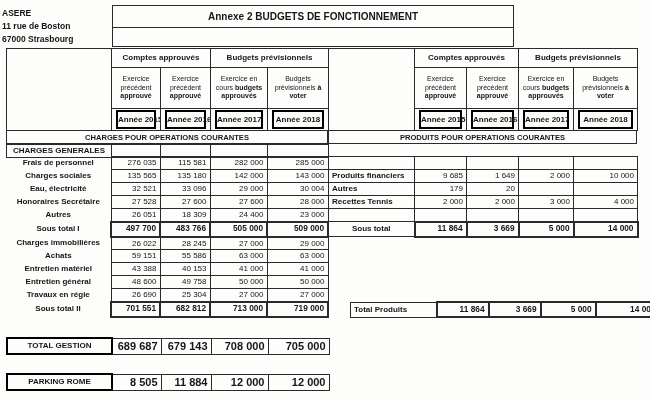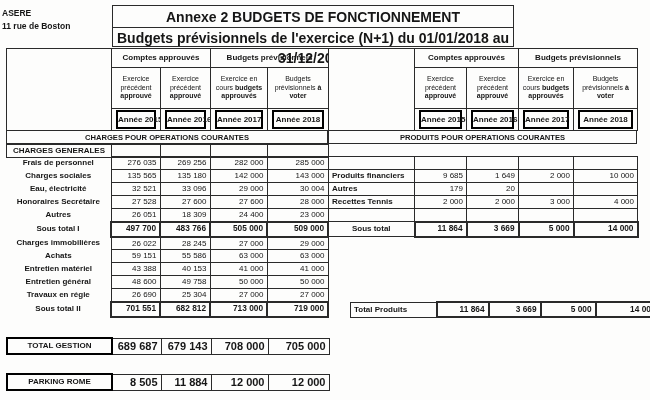--- a/index.html
+++ b/index.html
@@ -6,21 +6,21 @@
   .page {
     position:relative; width:650px; height:400px; background:#fdfdfc;
     font-family:"Liberation Sans","DejaVu Sans",sans-serif; color:#161616;
     overflow:hidden;
   }
   
   .addr { position:absolute; left:2px; top:7px; width:112px; text-align:left;
           font-weight:bold; font-size:8.5px; line-height:13px; }
   .titlebox { position:absolute; left:112px; top:5px; width:402px; height:42px;
               border:1px solid #2a2a2a; box-sizing:border-box; text-align:center;
-              font-weight:bold; font-size:14px; background:#fdfdfc; }
+              font-weight:bold; font-size:10px; background:#fdfdfc; }
   .trow1 { height:21px; line-height:22px; border-bottom:1px solid #2a2a2a; }
   .trow2 { height:20px; line-height:20px; }
 
   
   table.grid { position:absolute; border-collapse:collapse; table-layout:fixed;
                background:transparent; }
   table.grid td { padding:0 3px; font-size:8px; line-height:1.15; overflow:hidden;
                   white-space:nowrap; box-sizing:border-box; }
   td.v   { border:1px solid #2a2a2a; text-align:right; }
   td.lab { border:none; text-align:center; font-weight:bold; padding-left:4px; }
@@ -53,25 +53,25 @@
   tr.big td.v { border-width:1.5px; font-weight:bold; font-size:11px; }
 </style>
 </head>
 <body>
 
 <div class="page">
 
   <div class="addr">
     <div>ASERE</div>
     <div>11 rue de Boston</div>
+    <div>67000 Strasbourg</div>
   </div>
 
   <div class="titlebox">
     <div class="trow1">Annexe 2 BUDGETS DE FONCTIONNEMENT</div>
-    <div class="trow2">Budgets prévisionnels de l'exercice (N+1) du 01/01/2018 au 31/12/2018</div>
   </div>
 
   <table class="grid hdrt" style="left:6px; top:48px; width:322px;">
     <colgroup>
         <col style="width:105px">
         <col style="width:49px">
         <col style="width:50px">
         <col style="width:57px">
         <col style="width:61px">
       </colgroup>
@@ -168,21 +168,21 @@
         <col style="width:105px">
         <col style="width:49px">
         <col style="width:50px">
         <col style="width:57px">
         <col style="width:61px">
       </colgroup>
     <tbody>
         <tr class="r">
       <td class="lab">Frais de personnel</td>
       <td class="v">276 035</td>
-      <td class="v">269 256</td>
+      <td class="v">115 581</td>
       <td class="v">282 000</td>
       <td class="v">285 000</td>
     </tr>
     <tr class="r">
       <td class="lab">Charges sociales</td>
       <td class="v">135 565</td>
       <td class="v">135 180</td>
       <td class="v">142 000</td>
       <td class="v">143 000</td>
     </tr>

